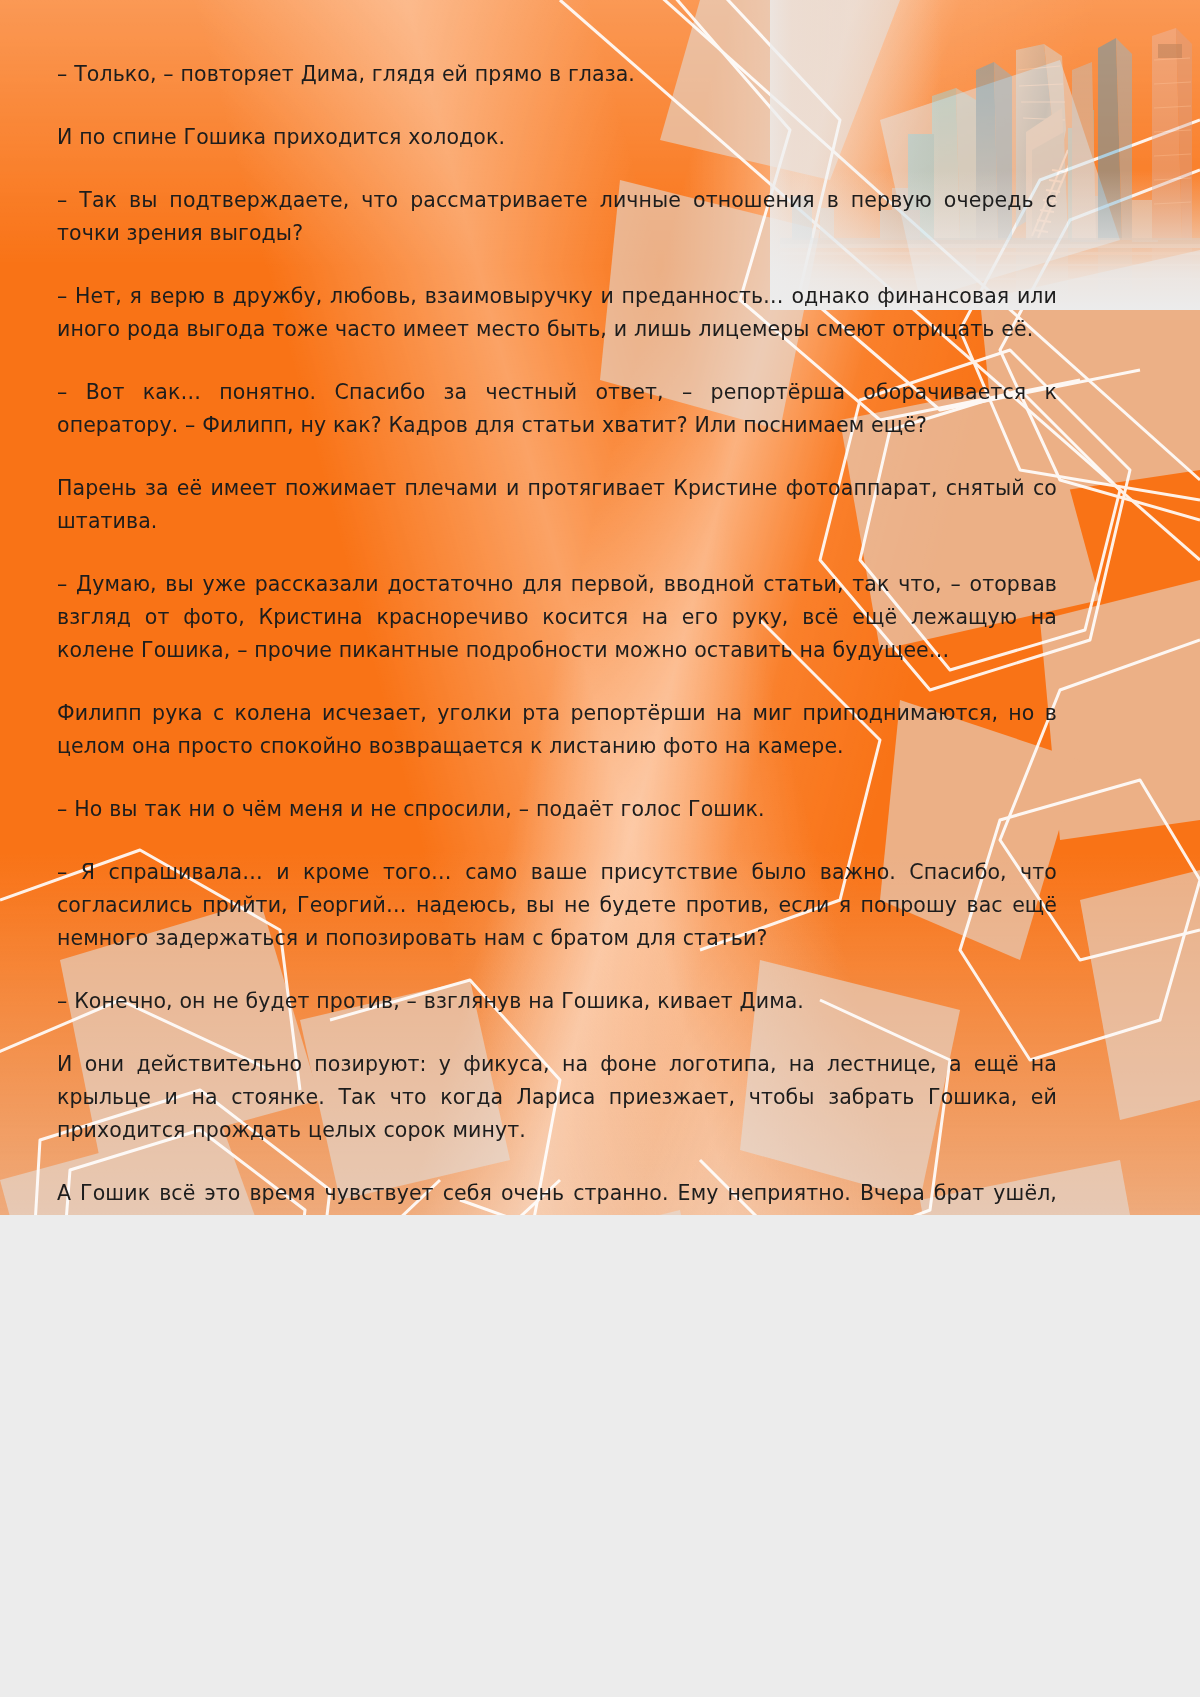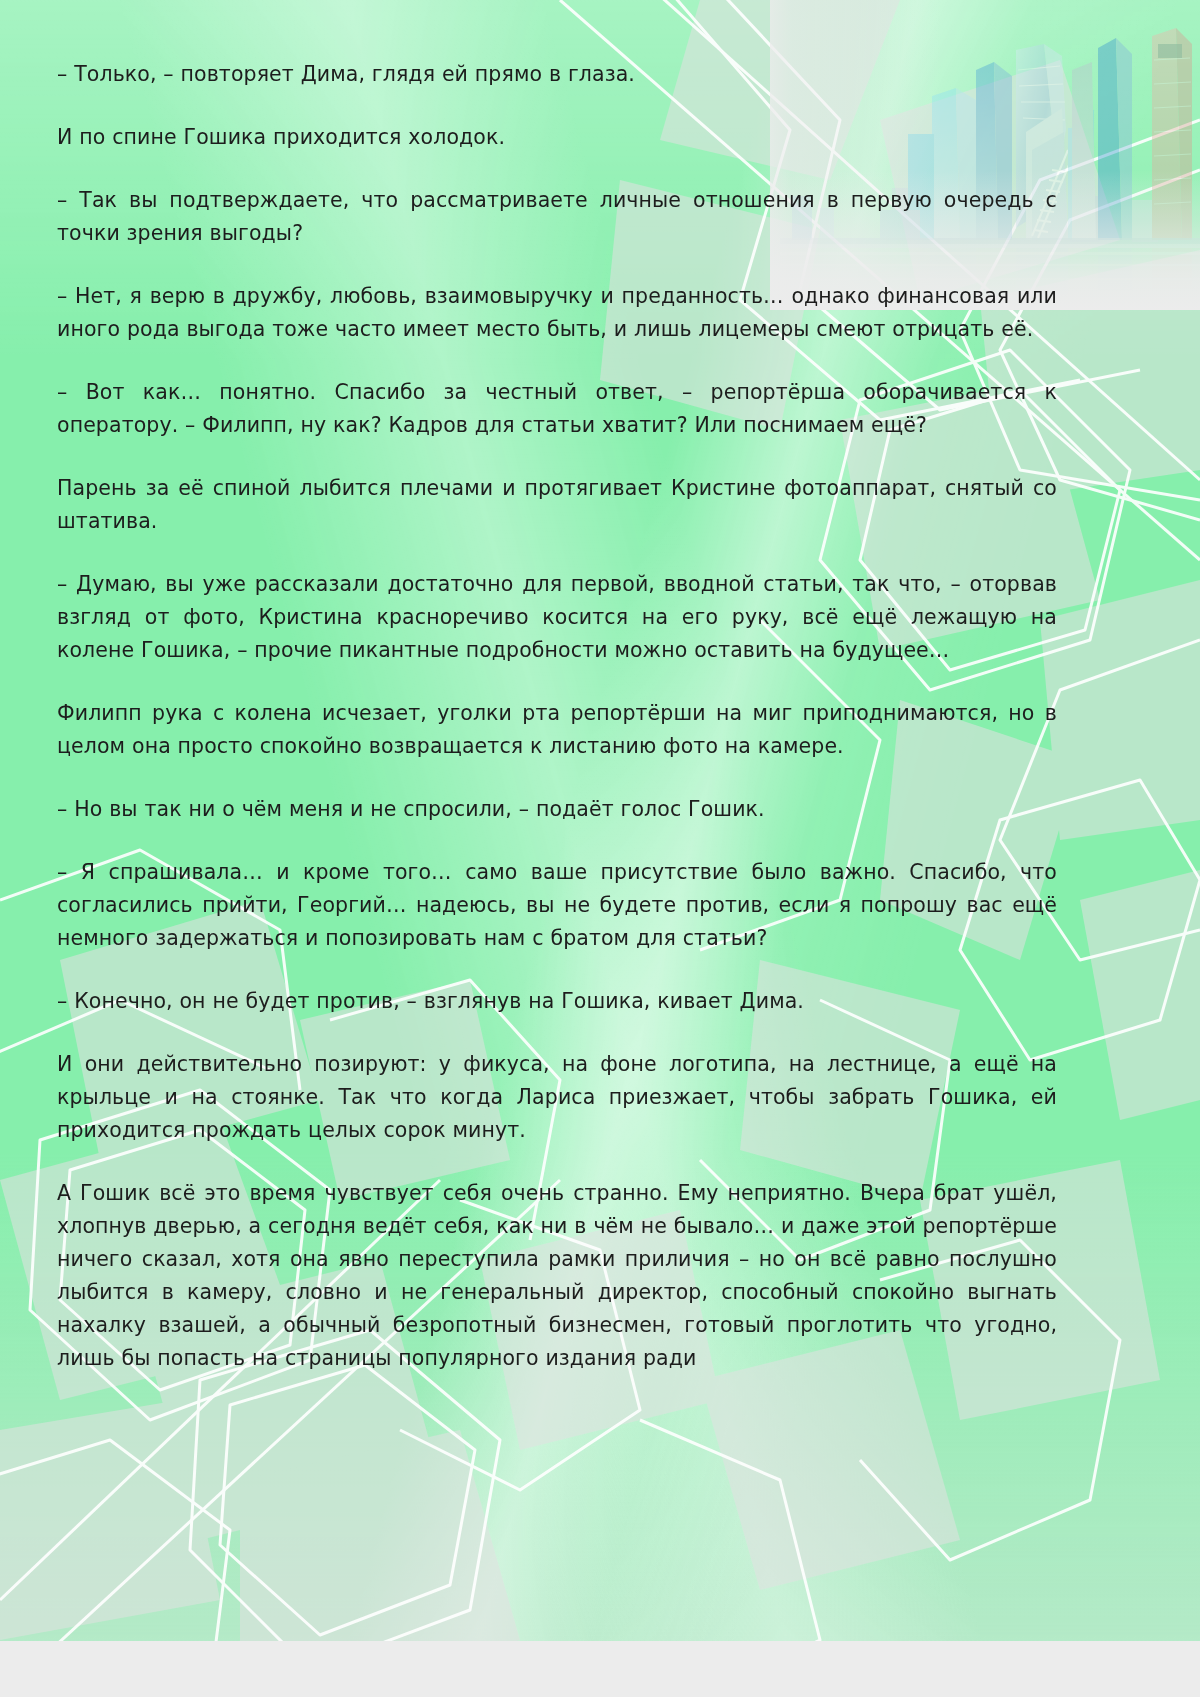--- a/index.html
+++ b/index.html
@@ -13,22 +13,22 @@
     background: #ececec;
     font-family: "DejaVu Sans", sans-serif;
     overflow: hidden;
     position: relative;
   }
 
   
   #page {
     position: relative;
     width: 1200px;
-    height: 1641px;
-    background: #86efac;
+    height: 1215px;
+    background: #f97316;
     overflow: hidden;
   }
 
   .bg-layer {
     position: absolute;
     inset: 0;
     pointer-events: none;
   }
 
   
@@ -259,21 +259,21 @@
     </g>
   </svg>
   <div class="skyline-fade"></div>
 
   <div id="content">
     <p class="para">– Только, – повторяет Дима, глядя ей прямо в глаза.</p>
     <p class="para">И по спине Гошика приходится холодок.</p>
     <p class="para">– Так вы подтверждаете, что рассматриваете личные отношения в первую очередь с точки зрения выгоды?</p>
     <p class="para">– Нет, я верю в дружбу, любовь, взаимовыручку и преданность… однако финансовая или иного рода выгода тоже часто имеет место быть, и лишь лицемеры смеют отрицать её.</p>
     <p class="para">– Вот как… понятно. Спасибо за честный ответ, – репортёрша оборачивается к оператору. – Филипп, ну как? Кадров для статьи хватит? Или поснимаем ещё?</p>
-    <p class="para">Парень за её спиной лыбится плечами и протягивает Кристине фотоаппарат, снятый со штатива.</p>
+    <p class="para">Парень за её имеет пожимает плечами и протягивает Кристине фотоаппарат, снятый со штатива.</p>
     <p class="para">– Думаю, вы уже рассказали достаточно для первой, вводной статьи, так что, – оторвав взгляд от фото, Кристина красноречиво косится на его руку, всё ещё лежащую на колене Гошика, – прочие пикантные подробности можно оставить на будущее…</p>
     <p class="para">Филипп рука с колена исчезает, уголки рта репортёрши на миг приподнимаются, но в целом она просто спокойно возвращается к листанию фото на камере.</p>
     <p class="para">– Но вы так ни о чём меня и не спросили, – подаёт голос Гошик.</p>
     <p class="para">– Я спрашивала… и кроме того… само ваше присутствие было важно. Спасибо, что согласились прийти, Георгий… надеюсь, вы не будете против, если я попрошу вас ещё немного задержаться и попозировать нам с братом для статьи?</p>
     <p class="para">– Конечно, он не будет против, – взглянув на Гошика, кивает Дима.</p>
     <p class="para">И они действительно позируют: у фикуса, на фоне логотипа, на лестнице, а ещё на крыльце и на стоянке. Так что когда Лариса приезжает, чтобы забрать Гошика, ей приходится прождать целых сорок минут.</p>
     <p class="para">А Гошик всё это время чувствует себя очень странно. Ему неприятно. Вчера брат ушёл, хлопнув дверью, а сегодня ведёт себя, как ни в чём не бывало… и даже этой репортёрше ничего сказал, хотя она явно переступила рамки приличия – но он всё равно послушно лыбится в камеру, словно и не генеральный директор, способный спокойно выгнать нахалку взашей, а обычный безропотный бизнесмен, готовый проглотить что угодно, лишь бы попасть на страницы популярного издания ради</p>
   </div>
 
 </div>

